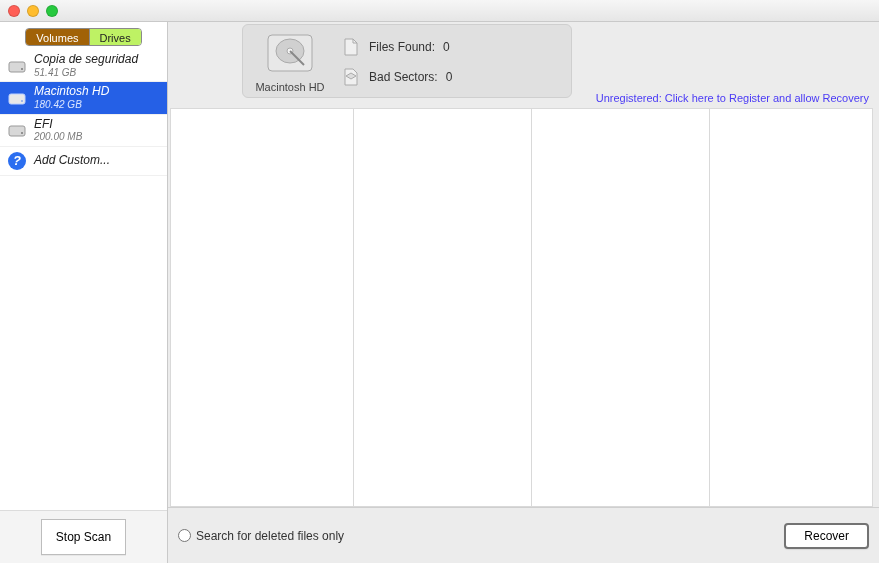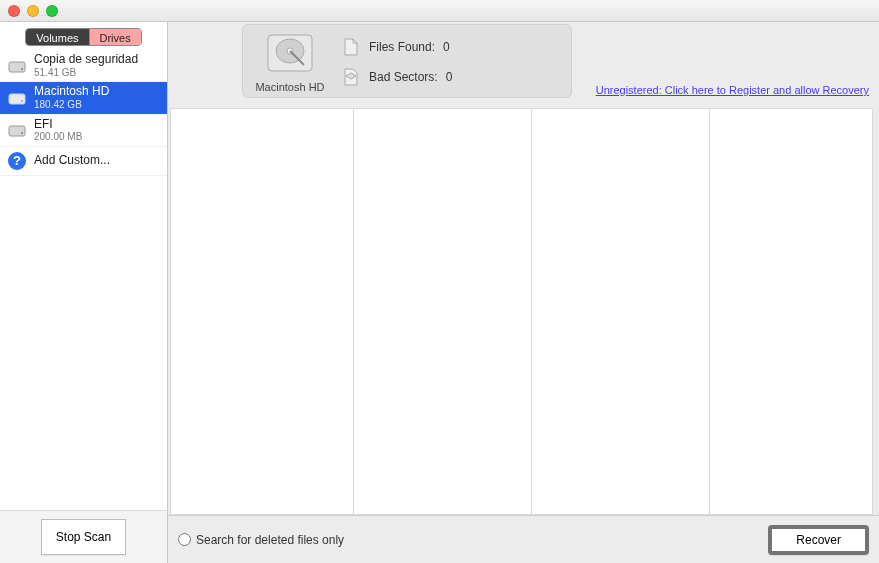--- a/index.html
+++ b/index.html
@@ -17,58 +17,58 @@
   border-bottom: 1px solid #c9c9c9;
   display: flex; align-items: center;
   padding-left: 8px; gap: 7px;
 }
 .traffic { width:12px; height:12px; border-radius:50%; border:0.5px solid rgba(0,0,0,0.15); }
 .tr-red{background:#ff5f56}.tr-yel{background:#ffbd2e}.tr-grn{background:#27c93f}
 .mainrow { display:flex; height: calc(100% - 22px); }
 .sidebar { width: 168px; background:#fff; border-right:1px solid #c9c9c9; display:flex; flex-direction:column; }
 .seg-wrap { display:flex; justify-content:center; padding:6px 0 4px; }
 .seg { display:flex; border:1px solid #8a8a8a; border-radius:4px; overflow:hidden; height:18px; }
-.seg-btn { font-size:11px; padding:1px 10px 0; background:#fca5a5; display:flex; align-items:center; cursor:default; }
-.seg-btn.active { background:#404040; color:#fff; }
+.seg-btn { font-size:11px; padding:1px 10px 0; background:#bef264; display:flex; align-items:center; cursor:default; }
+.seg-btn.active { background:#a16207; color:#fff; }
 .seg-btn:first-child { border-right:1px solid #8a8a8a; }
 .vlist { flex:1; overflow:auto; }
-.vrow { display:flex; align-items:center; gap:6px; padding:3px 6px; border-bottom:1px solid #f0f0f0; }
+.vrow { display:flex; align-items:center; gap:6px; padding:3px 6px; border-bottom:1px solid #f0f0f0;font-style:italic; }
 .vrow.selected { background:#2560e6; color:#fff; }
 .vrow.selected .vsub { color:#dbe6ff; }
 .vicon { width:22px; height:22px; display:flex; align-items:center; justify-content:center; flex-shrink:0; }
 .vtxt { display:flex; flex-direction:column; line-height:1.15; }
 .vname { font-size:12px; }
 .vsub { font-size:10px; color:#7a7a7a; }
 .help-circle { width:18px; height:18px; border-radius:50%; background:#2b6ef0; color:#fff; display:flex; align-items:center; justify-content:center; font-weight:bold; font-size:13px; }
 .sidebar-bottom { padding:8px; border-top:1px solid #dcdcdc; display:flex; justify-content:center; background:#f4f4f4; }
 .mac-btn { background:#fff; border:1px solid #bdbdbd; border-radius:0; padding:10px 14px; font-size:12px; box-shadow:0 1px 0 rgba(0,0,0,0.05); cursor:default; }
 .rightpane { flex:1; display:flex; flex-direction:column; background:#ececec; }
 .topinfo { height:84px; position:relative; }
 .infobox { position:absolute; left:74px; top:2px; width:330px; height:74px; background:#e0e0e0; border:1px solid #cfcfcf; border-radius:6px; display:flex; align-items:flex-start; padding:6px 10px; gap:14px; }
 .bigdrive { display:flex; flex-direction:column; align-items:center; width:74px; }
 .bigdrive-label { font-size:11px; color:#444; margin-top:2px; text-align:center; }
 .statcol { display:flex; flex-direction:column; gap:10px; padding-top:6px; }
 .statrow { display:flex; align-items:center; gap:8px; font-size:12px; color:#333; }
 .stat-icon { width:20px; height:20px; display:flex; align-items:center; justify-content:center; }
-.reg-link { position:absolute; right:10px; bottom:10px; font-size:11px; color:#4a3af5; text-decoration:underline; }
+.reg-link { position:absolute; right:10px; bottom:2px; font-size:11px; color:#4a3af5; }
 .content { flex:1; background:#ececec; padding:2px 6px 0 2px; }
 .cols { display:flex; height:100%; gap:0; }
 .col { background:#fff; border:1px solid #d9d9d9; }
 .col:nth-child(1){width:184px}
 .col:nth-child(2){width:178px; border-left:none}
 .col:nth-child(3){width:178px; border-left:none}
 .preview { flex:1; background:#fff; border:1px solid #d9d9d9; border-left:none; }
-.bottombar { height:48px; background:#ececec; border-top:1px solid #cfcfcf; display:flex; align-items:center; padding:0 10px; gap:24px; }
+.bottombar { height:56px; background:#ececec; border-top:1px solid #cfcfcf; display:flex; align-items:center; padding:0 10px; gap:24px; }
 .opt-group { display:flex; flex-direction:column; gap:2px; font-size:12px; color:#333; }
 .radio-row, .check-row { display:flex; align-items:center; gap:5px; }
 .radio { width:13px; height:13px; border-radius:50%; border:1px solid #777; background:#fff; display:flex; align-items:center; justify-content:center; }
 .radio.checked::after { content:""; width:7px; height:7px; border-radius:50%; background:#2f7bff; }
 .checkbox { width:13px; height:13px; border:1px solid #777; background:#fff; border-radius:2px; }
 .spacer { flex:1; }
-.recover-btn { background:#fff; border:4px solid #737373; border-radius:4px; padding:4px 24px; font-size:12px; box-shadow:0 1px 1px rgba(0,0,0,0.08); cursor:default;text-align:right; }
+.recover-btn { background:#fff; border:2px solid #737373; border-radius:4px; padding:4px 18px; font-size:12px; box-shadow:0 1px 1px rgba(0,0,0,0.08); cursor:default;text-align:right; }
 svg { display:block; }
 </style>
 </head>
 <body>
 
 <div class="titlebar">
   <div class="traffic tr-red"></div>
   <div class="traffic tr-yel"></div>
   <div class="traffic tr-grn"></div>
 </div>

